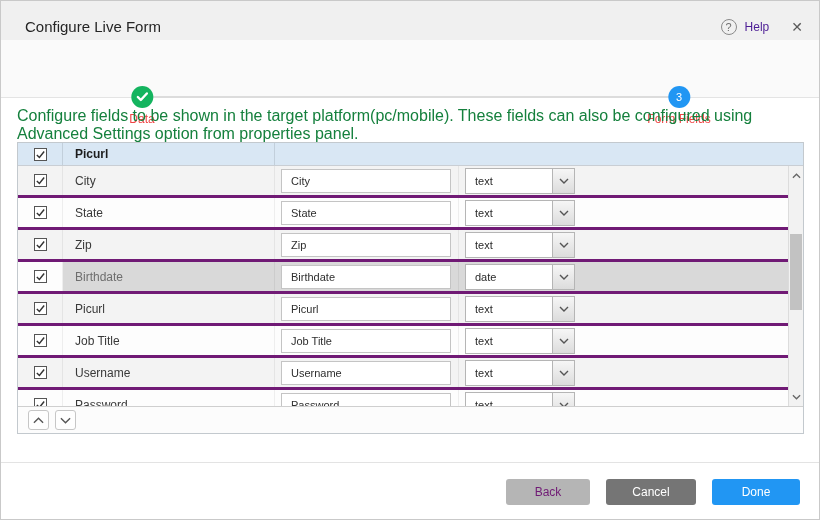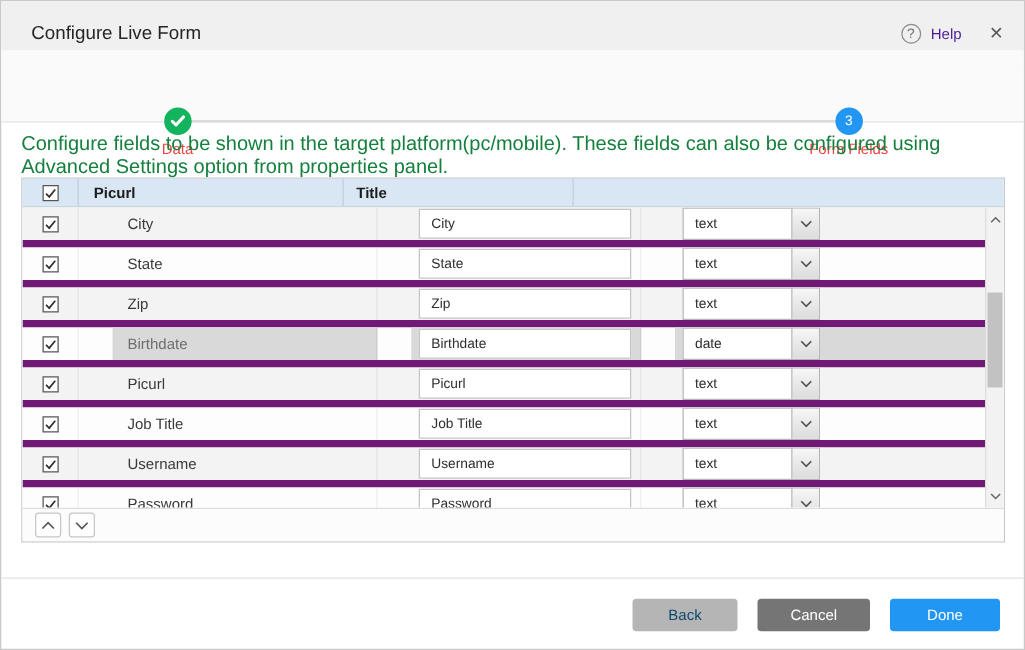--- a/index.html
+++ b/index.html
@@ -31,21 +31,21 @@
   
   .ftable { position:absolute; top:141px; left:16px; width:787px; border:1px solid #c3c9ce; background:#fff; }
   .thead { display:flex; height:23px; background:#d9e7f4; border-bottom:1px solid #c9ced4; align-items:center; font-size:12px; font-weight:bold; color:#1c1c1c; }
   .c-cb { width:45px; display:flex; align-items:center; justify-content:center; align-self:stretch; border-right:1px solid rgba(0,0,0,0.10); }
   .c-field { width:212px; padding-left:12px; align-self:stretch; display:flex; align-items:center; border-right:1px solid rgba(0,0,0,0.10); }
   .c-title { width:184px; padding-left:10px; align-self:stretch; display:flex; align-items:center; border-right:1px solid rgba(0,0,0,0.10); }
   .c-view { flex:1; padding-left:10px; align-self:stretch; display:flex; align-items:center; }
   .thead .c-view { border-right:none;margin-top:32px; }
 
   .tbody { position:relative; height:240px; overflow:hidden; background:#fff; }
-  .trow { display:flex; height:32px; width:calc(100% - 15px); border-bottom:6px solid #701a75; font-size:12px; color:#393939; background:#fdfdfd; cursor:pointer;gap:27px; }
+  .trow { display:flex; height:32px; width:calc(100% - 15px); border-bottom:3px solid #701a75; font-size:12px; color:#393939; background:#fdfdfd; cursor:pointer; }
   .trow.odd { background:#f3f3f3; }
   .trow .c-cb, .trow .c-field, .trow .c-title { border-right:1px solid rgba(0,0,0,0.06); }
   .trow.selected .c-field, .trow.selected .c-title, .trow.selected .c-view { background:#d9d9d9; }
   .trow.selected .field-name { color:#6e6e6e; }
   .trow .c-title { padding-left:6px; }
   .trow .c-view { padding-left:6px; }
 
   .cbx { width:13px; height:13px; border:1px solid #555; background:#fff; display:flex; align-items:center; justify-content:center; cursor:pointer; }
   .tinput { width:170px; height:24px; border:1px solid #c4c4c4; background:#fff; font-family:inherit; font-size:11px; color:#2e2e2e; padding:0 9px; outline:none; }
   .selectbox { display:flex; height:26px; border:1px solid #b5b5b5; background:#fff; cursor:pointer; }
@@ -59,21 +59,21 @@
   .vthumb { position:absolute; left:1px; top:68px; width:12px; height:76px; background:#c2c2c2; cursor:pointer; }
 
   
   .reorder { height:27px; background:#fcfcfc; border-top:1px solid #cfcfcf; display:flex; align-items:center; gap:6px; padding-left:10px; }
   .mv-btn { width:21px; height:20px; border:1px solid #c6c6c6; border-radius:3px; background:#fefefe; display:flex; align-items:center; justify-content:center; cursor:pointer; }
 
   
   .footer-divider { position:absolute; top:461px; left:0; right:0; height:1px; background:#e3e3e3; }
   .footer { position:absolute; top:478px; right:19px; display:flex; gap:16px; }
   .btn { height:26px; border:none; border-radius:3px; font-family:inherit; font-size:12px; cursor:pointer; }
-  .btn-back { width:84px; background:#b5b5b5; color:#0c4a6e; }
+  .btn-back { width:84px; background:#b5b5b5; color:#701a75; }
   .btn-cancel { width:90px; background:#757575; color:#fff; }
   .btn-done { width:88px; background:#2196f3; color:#fff; }
 </style>
 </head>
 <body>
 
 <div class="dialog">
 
   <div class="titlebar">
     <div class="title">Configure Live Form</div>
@@ -105,21 +105,20 @@
   <div class="ftable">
     <div class="thead">
       <div class="c-cb">
         <span class="cbx">
           <svg width="11" height="11" viewBox="0 0 12 12">
               <polyline points="2,6.5 4.8,9.2 10,2.8" fill="none" stroke="#333" stroke-width="1.6"></polyline>
             </svg>
         </span>
       </div>
       <div class="c-field">Picurl</div>
-      <div class="c-title">Title</div>
       <div class="c-view">View As</div>
     </div>
 
     <div class="tbody">
 
       <div class="trow odd">
         <div class="c-cb">
             <span class="cbx">
               <svg width="11" height="11" viewBox="0 0 12 12">
                 <polyline points="2,6.5 4.8,9.2 10,2.8" fill="none" stroke="#333" stroke-width="1.6"></polyline>

